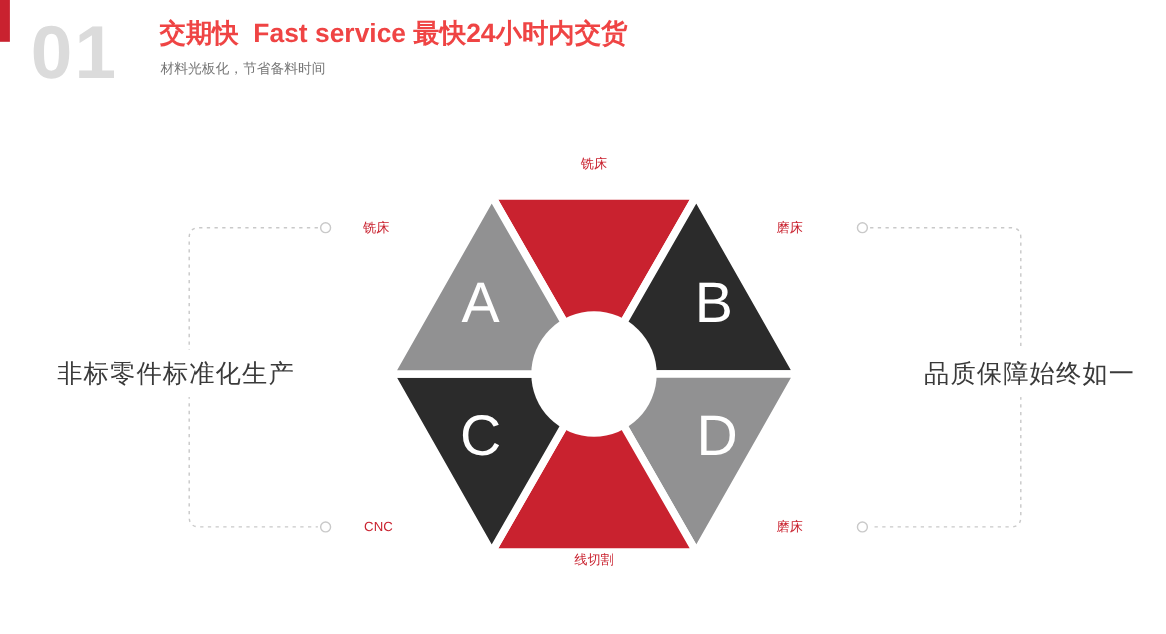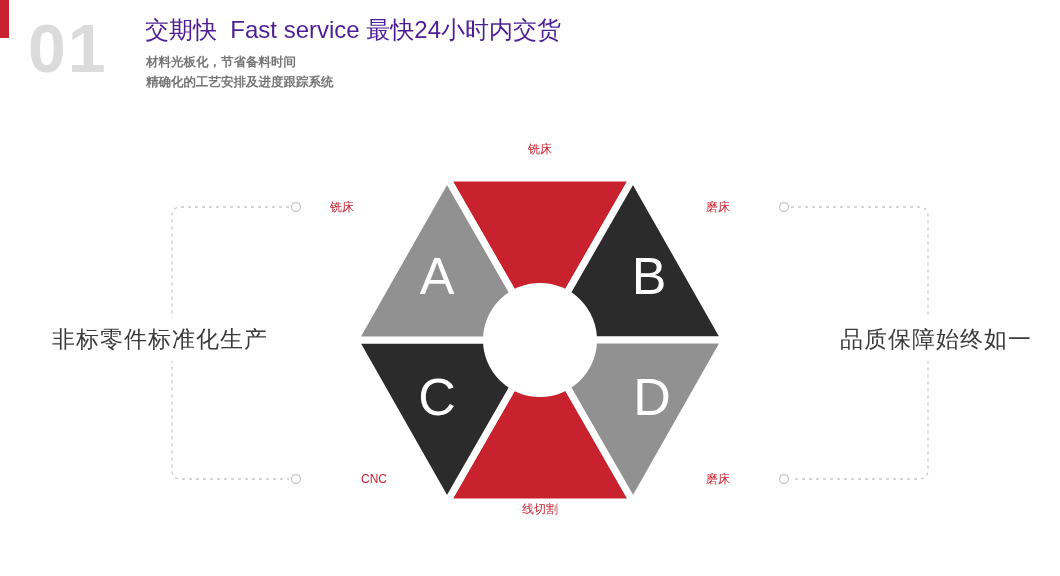--- a/index.html
+++ b/index.html
@@ -17,26 +17,26 @@
     width: 9px; height: 38px;
     background: #c9222f;
   }
   .big-index {
     position: absolute; left: 28px; top: 14px;
     font-size: 68px; font-weight: 700;
     color: #dbdbdb; line-height: 1; letter-spacing: 2px;
   }
   .title {
     position: absolute; left: 145px; top: 14px;
-    font-size: 24px; font-weight: 400; color: #4c1d95;
+    font-size: 24px; font-weight: 700; color: #ef4444;
     white-space: pre;
   }
   .bullets {
     position: absolute; left: 146px; top: 52px;
-    font-size: 12.5px; color: #767676; line-height: 20px; font-weight: bold;
+    font-size: 12.5px; color: #767676; line-height: 20px;
   }
   .svg-layer { position: absolute; left: 0; top: 0; }
   .letter {
     position: absolute; width: 64px; text-align: center;
     color: #fff; font-size: 52px; font-weight: 400; line-height: 52px;
   }
   .label {
     position: absolute; color: #c9222f; font-size: 12px; line-height: 18px;
   }
   .label.center { text-align: center; }
@@ -49,21 +49,20 @@
 </head>
 <body>
 
 <div class="page">
 
   <div class="accent-bar"></div>
   <div class="big-index">01</div>
   <div class="title">交期快  Fast service 最快24小时内交货</div>
   <div class="bullets">
     <div>材料光板化，节省备料时间</div>
-    <div>精确化的工艺安排及进度跟踪系统</div>
   </div>
 
   <svg class="svg-layer" width="1060" height="576" viewBox="0 0 1060 576">
 
     <path d="M289 207 H181 Q172 207 172 216 V470 Q172 479 181 479 H289" fill="none" stroke-width="1.3" stroke-dasharray="3 4" stroke="#c9c9c9"></path>
     <path d="M791 207 H919 Q928 207 928 216 V470 Q928 479 919 479 H791" fill="none" stroke-width="1.3" stroke-dasharray="3 4" stroke="#c9c9c9"></path>
 
     <circle cx="296" cy="207" r="4.5" fill="#ffffff" stroke-width="1.3" stroke="#c9c9c9"></circle>
     <circle cx="296" cy="479" r="4.5" fill="#ffffff" stroke-width="1.3" stroke="#c9c9c9"></circle>
     <circle cx="784" cy="207" r="4.5" fill="#ffffff" stroke-width="1.3" stroke="#c9c9c9"></circle>
@@ -80,20 +79,20 @@
   </svg>
 
   <div class="letter" style="left:405px; top:250px;">A</div>
   <div class="letter" style="left:617px; top:250px;">B</div>
   <div class="letter" style="left:405px; top:371px;">C</div>
   <div class="letter" style="left:620px; top:371px;">D</div>
 
   <div class="label center" style="left:500px; top:140px; width:80px;">铣床</div>
   <div class="label" style="left:330px; top:198px;">铣床</div>
   <div class="label" style="left:706px; top:198px;">磨床</div>
-  <div class="label" style="left:331px; top:470px;margin-left:30px;">CNC</div>
+  <div class="label" style="left:331px; top:470px;">CNC</div>
   <div class="label" style="left:706px; top:470px;">磨床</div>
   <div class="label center" style="left:490px; top:500px; width:100px;">线切割</div>
 
   <div class="side-text" style="left:48px; top:318px;">非标零件标准化生产</div>
   <div class="side-text" style="left:836px; top:318px;">品质保障始终如一</div>
 
 </div>
 
 </body></html>

